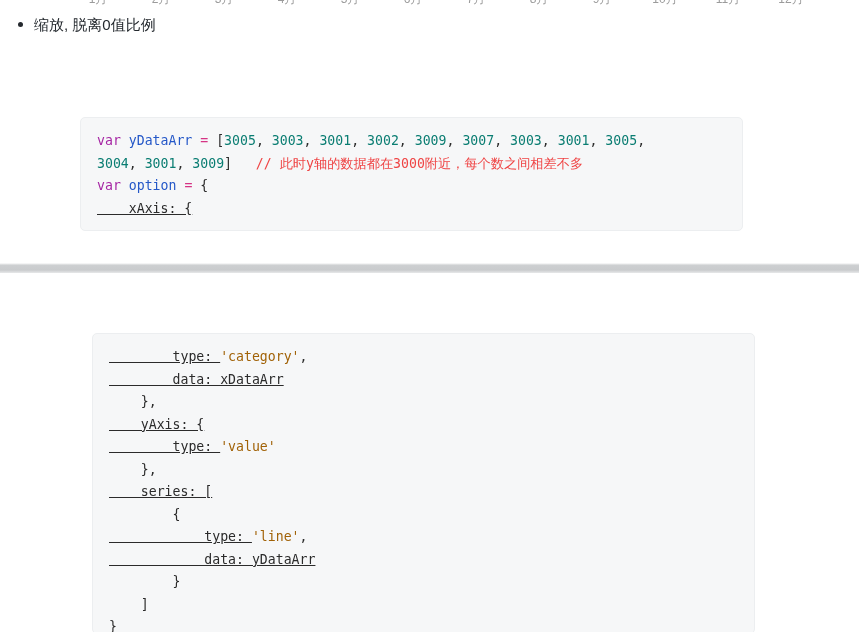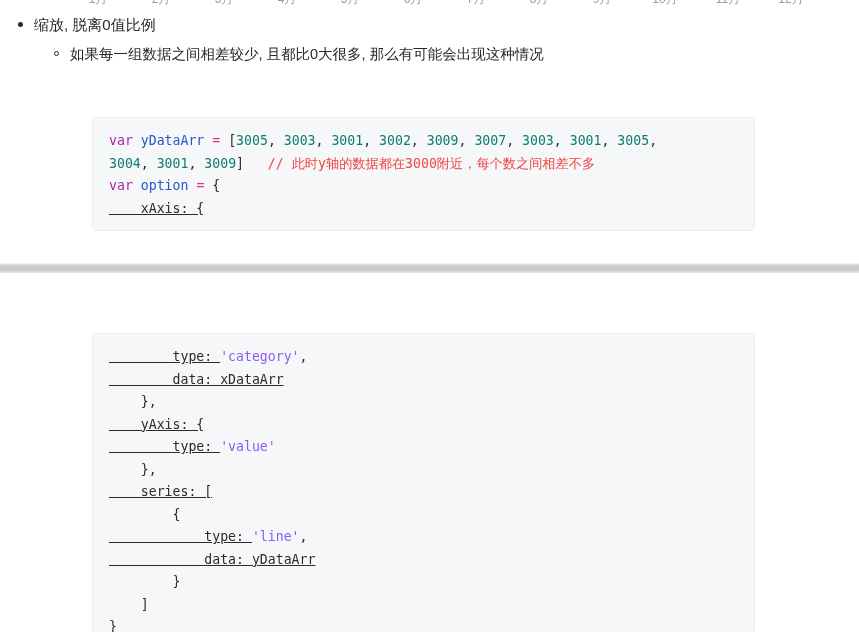--- a/index.html
+++ b/index.html
@@ -102,39 +102,39 @@
     overflow: hidden;
   }
   .code-block .ln {
     display: block;
     white-space: pre;
     min-height: 22.5px;
   }
 
   #code-block-1 {
     position: absolute;
-    left: 92px;
+    left: 80px;
     top: 104px;
     width: 663px;
     height: 114px;
   }
   #code-block-2 {
     position: absolute;
     left: 92px;
     top: 320px;
     width: 663px;
     height: 301px;
   }
 
   
   .tok-kw   { color: #a626a4; }
   .tok-var  { color: #2558c8; }
   .tok-op   { color: #d63384; }
   .tok-num  { color: #0a7d72; }
-  .tok-str  { color: #8b5cf6; }
+  .tok-str  { color: #a16207; }
   .tok-cmt  { color: #ef4444; }
   .tok-pln  { color: #2b2b2b; }
   .tok-key  { color: #2b2b2b; text-decoration: underline; }
 
   
   .section-divider {
     position: absolute;
     left: 0;
     top: 263px;
     width: 859px;
@@ -158,26 +158,20 @@
     <span class="tick" style="left: 665px;">10月</span>
     <span class="tick" style="left: 728px;">11月</span>
     <span class="tick" style="left: 791px;">12月</span>
   </div>
 
 <div class="doc">
   <ul class="lvl1">
     <li>
       <span class="bullet-disc"></span>
       <span>缩放, 脱离0值比例</span>
-      <ul class="lvl2">
-        <li>
-          <span class="bullet-circle"></span>
-          <span>如果每一组数据之间相差较少, 且都比0大很多, 那么有可能会出现这种情况</span>
-        </li>
-      </ul>
     </li>
   </ul>
 </div>
 
 <pre class="code-block" id="code-block-1"><span class="ln"><span class="tok-kw">var</span><span class="tok-pln"> </span><span class="tok-var">yDataArr</span><span class="tok-pln"> </span><span class="tok-op">=</span><span class="tok-pln"> [</span><span class="tok-num">3005</span><span class="tok-pln">, </span><span class="tok-num">3003</span><span class="tok-pln">, </span><span class="tok-num">3001</span><span class="tok-pln">, </span><span class="tok-num">3002</span><span class="tok-pln">, </span><span class="tok-num">3009</span><span class="tok-pln">, </span><span class="tok-num">3007</span><span class="tok-pln">, </span><span class="tok-num">3003</span><span class="tok-pln">, </span><span class="tok-num">3001</span><span class="tok-pln">, </span><span class="tok-num">3005</span><span class="tok-pln">, </span></span><span class="ln"><span class="tok-num">3004</span><span class="tok-pln">, </span><span class="tok-num">3001</span><span class="tok-pln">, </span><span class="tok-num">3009</span><span class="tok-pln">]  </span><span class="tok-cmt"> // 此时y轴的数据都在3000附近，每个数之间相差不多</span></span><span class="ln"><span class="tok-kw">var</span><span class="tok-pln"> </span><span class="tok-var">option</span><span class="tok-pln"> </span><span class="tok-op">=</span><span class="tok-pln"> {</span></span><span class="ln"><span class="tok-key">    xAxis: {</span></span></pre>
 
 <div class="section-divider"></div>
 
 <pre class="code-block" id="code-block-2"><span class="ln"><span class="tok-key">        type: </span><span class="tok-str">'category'</span><span class="tok-pln">,</span></span><span class="ln"><span class="tok-key">        data: xDataArr</span></span><span class="ln"><span class="tok-pln">    },</span></span><span class="ln"><span class="tok-key">    yAxis: {</span></span><span class="ln"><span class="tok-key">        type: </span><span class="tok-str">'value'</span></span><span class="ln"><span class="tok-pln">    },</span></span><span class="ln"><span class="tok-key">    series: [</span></span><span class="ln"><span class="tok-pln">        {</span></span><span class="ln"><span class="tok-key">            type: </span><span class="tok-str">'line'</span><span class="tok-pln">,</span></span><span class="ln"><span class="tok-key">            data: yDataArr</span></span><span class="ln"><span class="tok-pln">        }</span></span><span class="ln"><span class="tok-pln">    ]</span></span><span class="ln"><span class="tok-pln">}</span></span></pre>
 

